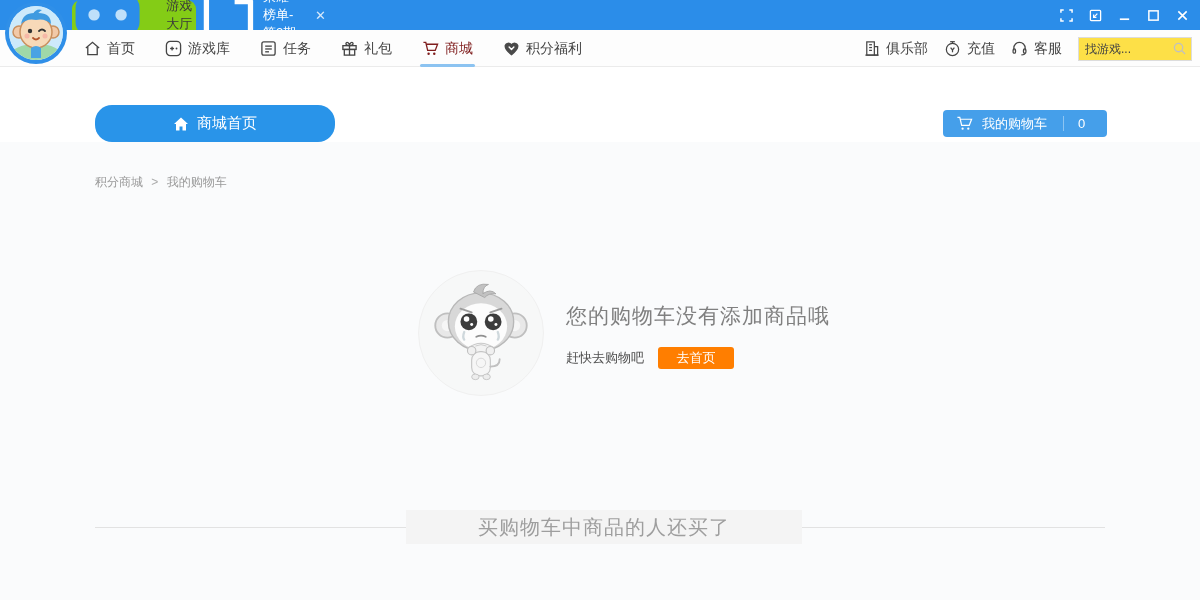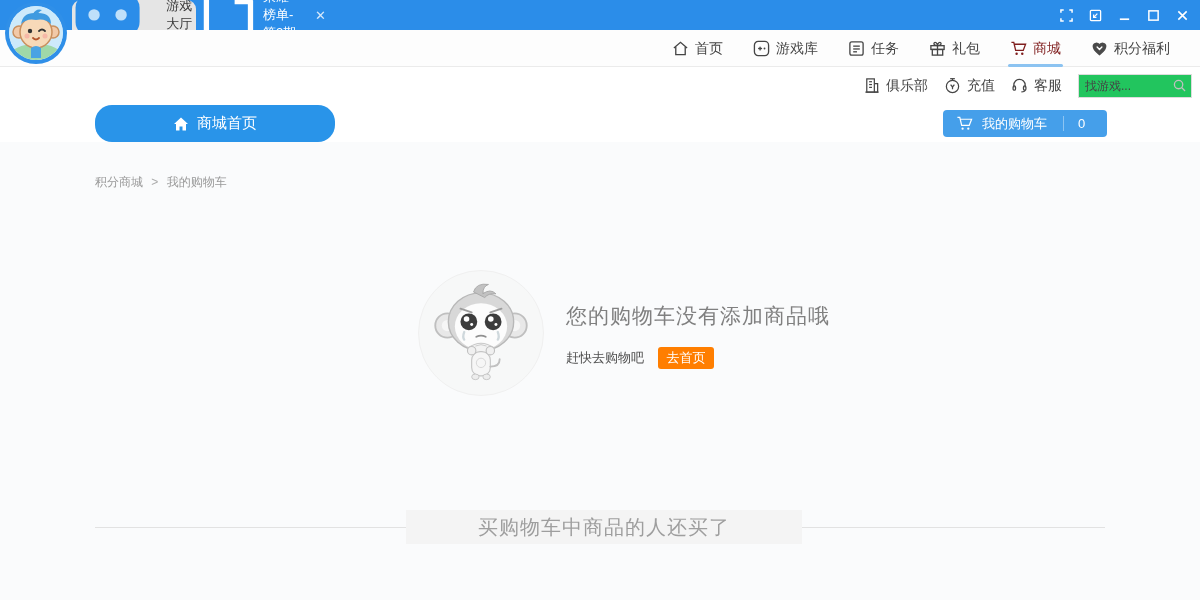--- a/index.html
+++ b/index.html
@@ -13,56 +13,56 @@
   
   .titlebar { position:absolute; left:0; top:0; width:1200px; height:30px; background:#2b8de9; }
   .logo {
     position:absolute; left:5px; top:2px; width:62px; height:62px;
     border-radius:50%; background:#2f8fe8; z-index:20;
     display:flex; align-items:center; justify-content:center;
   }
   .logo svg { width:54px; height:54px; border-radius:50%; background:#cfeafc; }
   .tab-active {
     position:absolute; left:72px; top:0; width:124px; height:30px;
-    background:#e5e5e5; border-radius:9px 9px 0 0;
+    background:#84cc16; border-radius:9px 9px 0 0;
     display:flex; align-items:center; justify-content:center; gap:23px;
     color:#2b8de9; font-size:13px;
   }
   .tab-active .tab-label { color:#3a3a3a; }
   .tab-secondary {
     position:absolute; left:196px; top:0; height:30px; width:130px;
     display:flex; align-items:center; gap:8px; color:#fff; font-size:13px;
     padding-left:6px;
   }
   .tab-close { color:#d7e9fb; font-size:13px; margin-left:6px; cursor:default; }
   .win-controls { position:absolute; right:8px; top:0; height:30px; display:flex; align-items:center; gap:9px; }
   .win-btn { width:20px; height:20px; display:flex; align-items:center; justify-content:center; color:#fff; }
   .win-btn svg { width:13px; height:13px; }
 
   
   .navbar {
     position:absolute; left:0; top:30px; width:1200px; height:37px;
     background:#fdfdfd; border-bottom:1px solid #ebebeb;
-    display:flex; align-items:flex-end;flex-direction:column;
+    display:flex; align-items:flex-start;
   }
   .nav-left { display:flex; align-items:center; margin-left:84px; }
   .nav-item {
     display:flex; align-items:center; gap:6px; font-size:14px; color:#454545;
     margin-right:30px; position:relative; height:37px; cursor:default;
   }
   .nav-item svg { width:17px; height:17px; }
   .nav-item.active { color:#7f1d1d; }
   .nav-item.active::after {
     content:""; position:absolute; left:-2px; right:-2px; bottom:0; height:3px;
     background:#8cc3f1; border-radius:2px;
   }
   .nav-right { margin-left:auto; display:flex; align-items:center; margin-right:8px; }
   .nav-right .nav-item { margin-right:16px; }
   .search-box {
-    width:114px; height:24px; border:1px solid #dcdcdc; background:#22c55e;
+    width:114px; height:24px; border:1px solid #dcdcdc; background:#fde047;
     display:flex; align-items:center; padding:0 6px; gap:4px;
   }
   .search-box input {
     border:none; outline:none; width:84px; font-size:12px; color:#333;
     font-family:inherit; background:transparent;
   }
   .search-box input::placeholder { color:#444; opacity:1; }
   .search-box svg { width:13px; height:13px; color:#c0c0c0; flex:none; }
 
   
@@ -97,21 +97,21 @@
     display:flex; align-items:center; justify-content:center;
   }
   .mascot-circle svg { width:112px; height:112px; }
   .empty-text { margin-left:22px; padding-top:32px; }
   .empty-title { font-size:21px; color:#808080; letter-spacing:1px; }
   .empty-row { margin-top:17px; display:flex; align-items:center; }
   .empty-sub { font-size:13px; color:#4f4f4f; }
   .go-home-btn {
     margin-left:14px; background:#ff7e00; color:#fff; border:none;
     font-size:13px; font-family:inherit; border-radius:3px;
-    width:56px; height:22px; line-height:22px; text-align:center; cursor:pointer;
+    width:76px; height:22px; line-height:22px; text-align:center; cursor:pointer;
   }
 
   .recommend { position:absolute; left:0; top:366px; width:1056px; height:40px; }
   .recommend-line { position:absolute; left:95px; top:19px; width:1010px; height:1px; background:#e2e2e2; }
   .recommend-box {
     position:absolute; left:406px; top:2px; width:396px; height:34px;
     background:#f4f4f4; display:flex; align-items:center; justify-content:center;
   }
   .recommend-title { font-size:20px; color:#9e9e9e; letter-spacing:1px; }
 </style>

